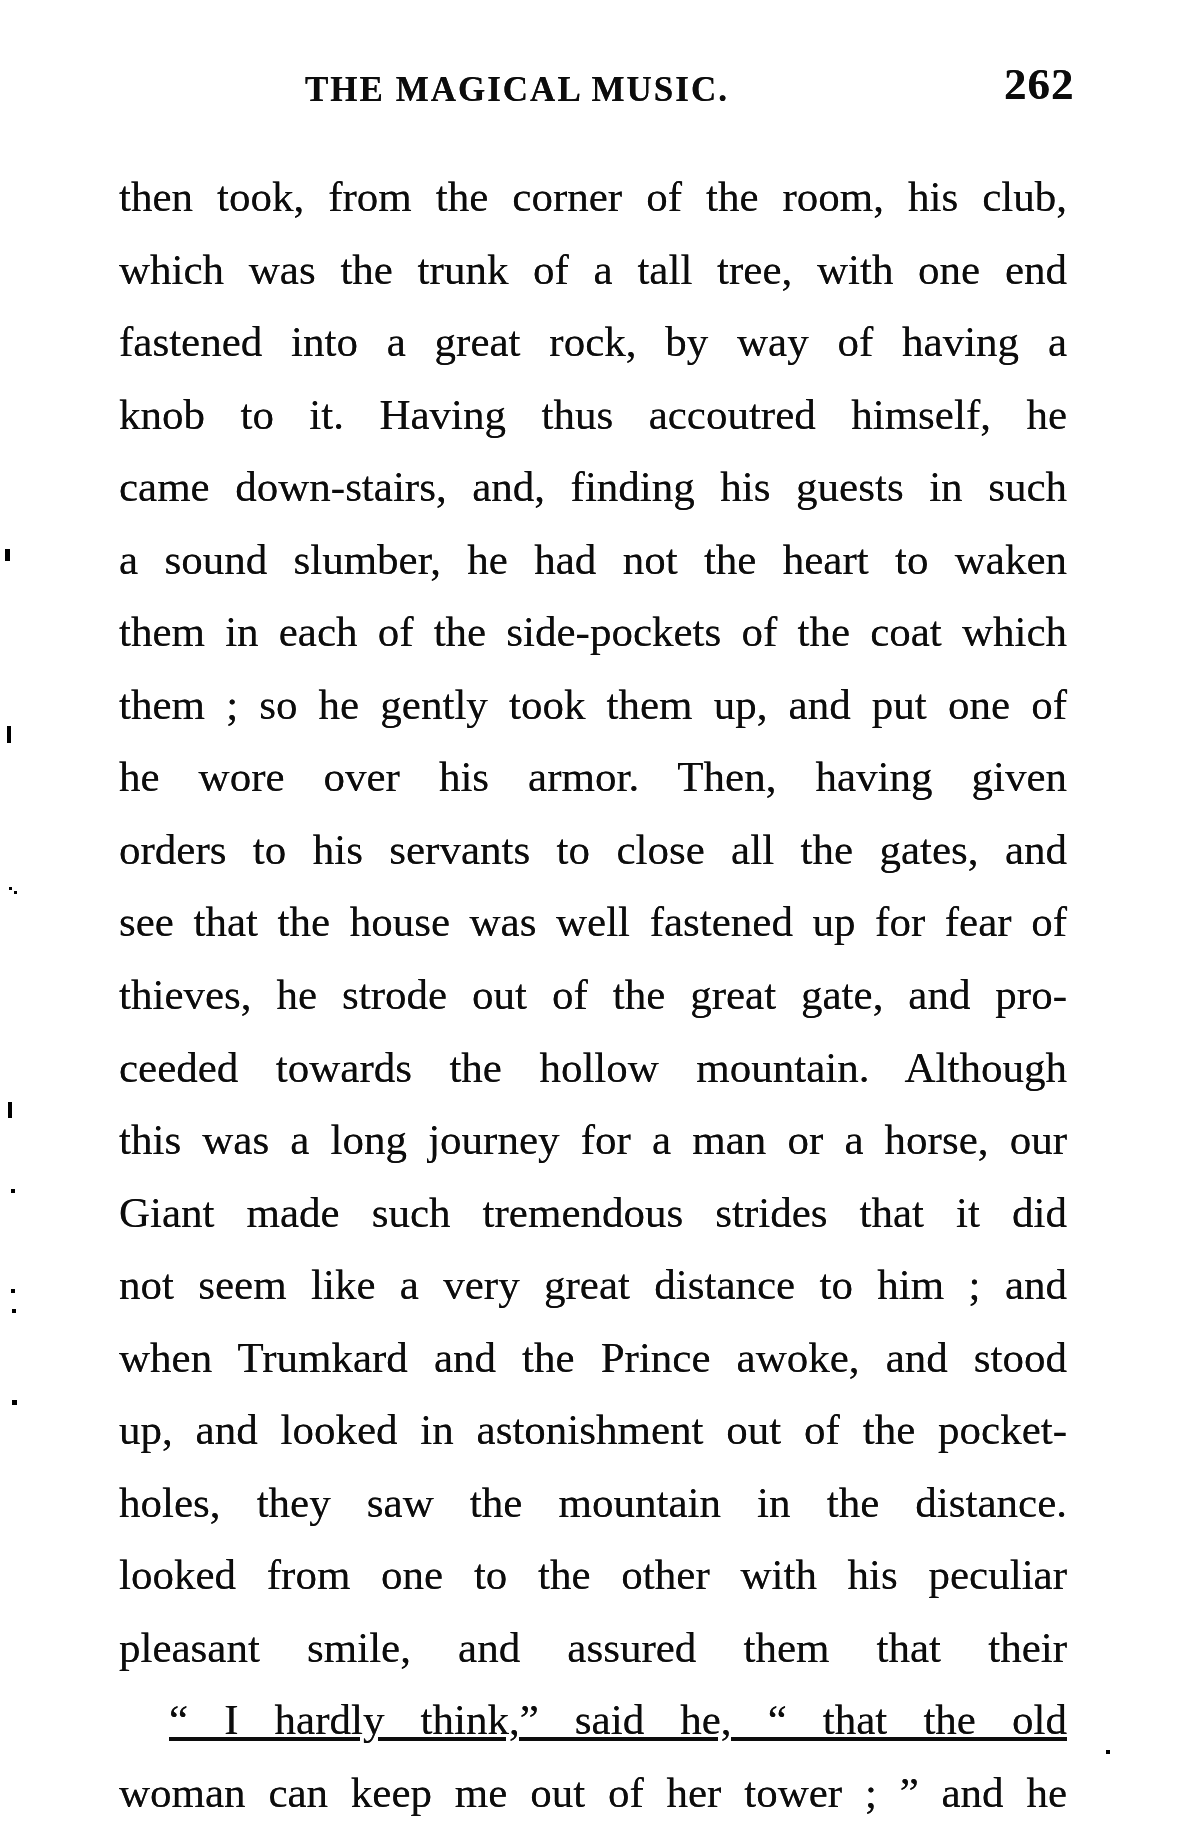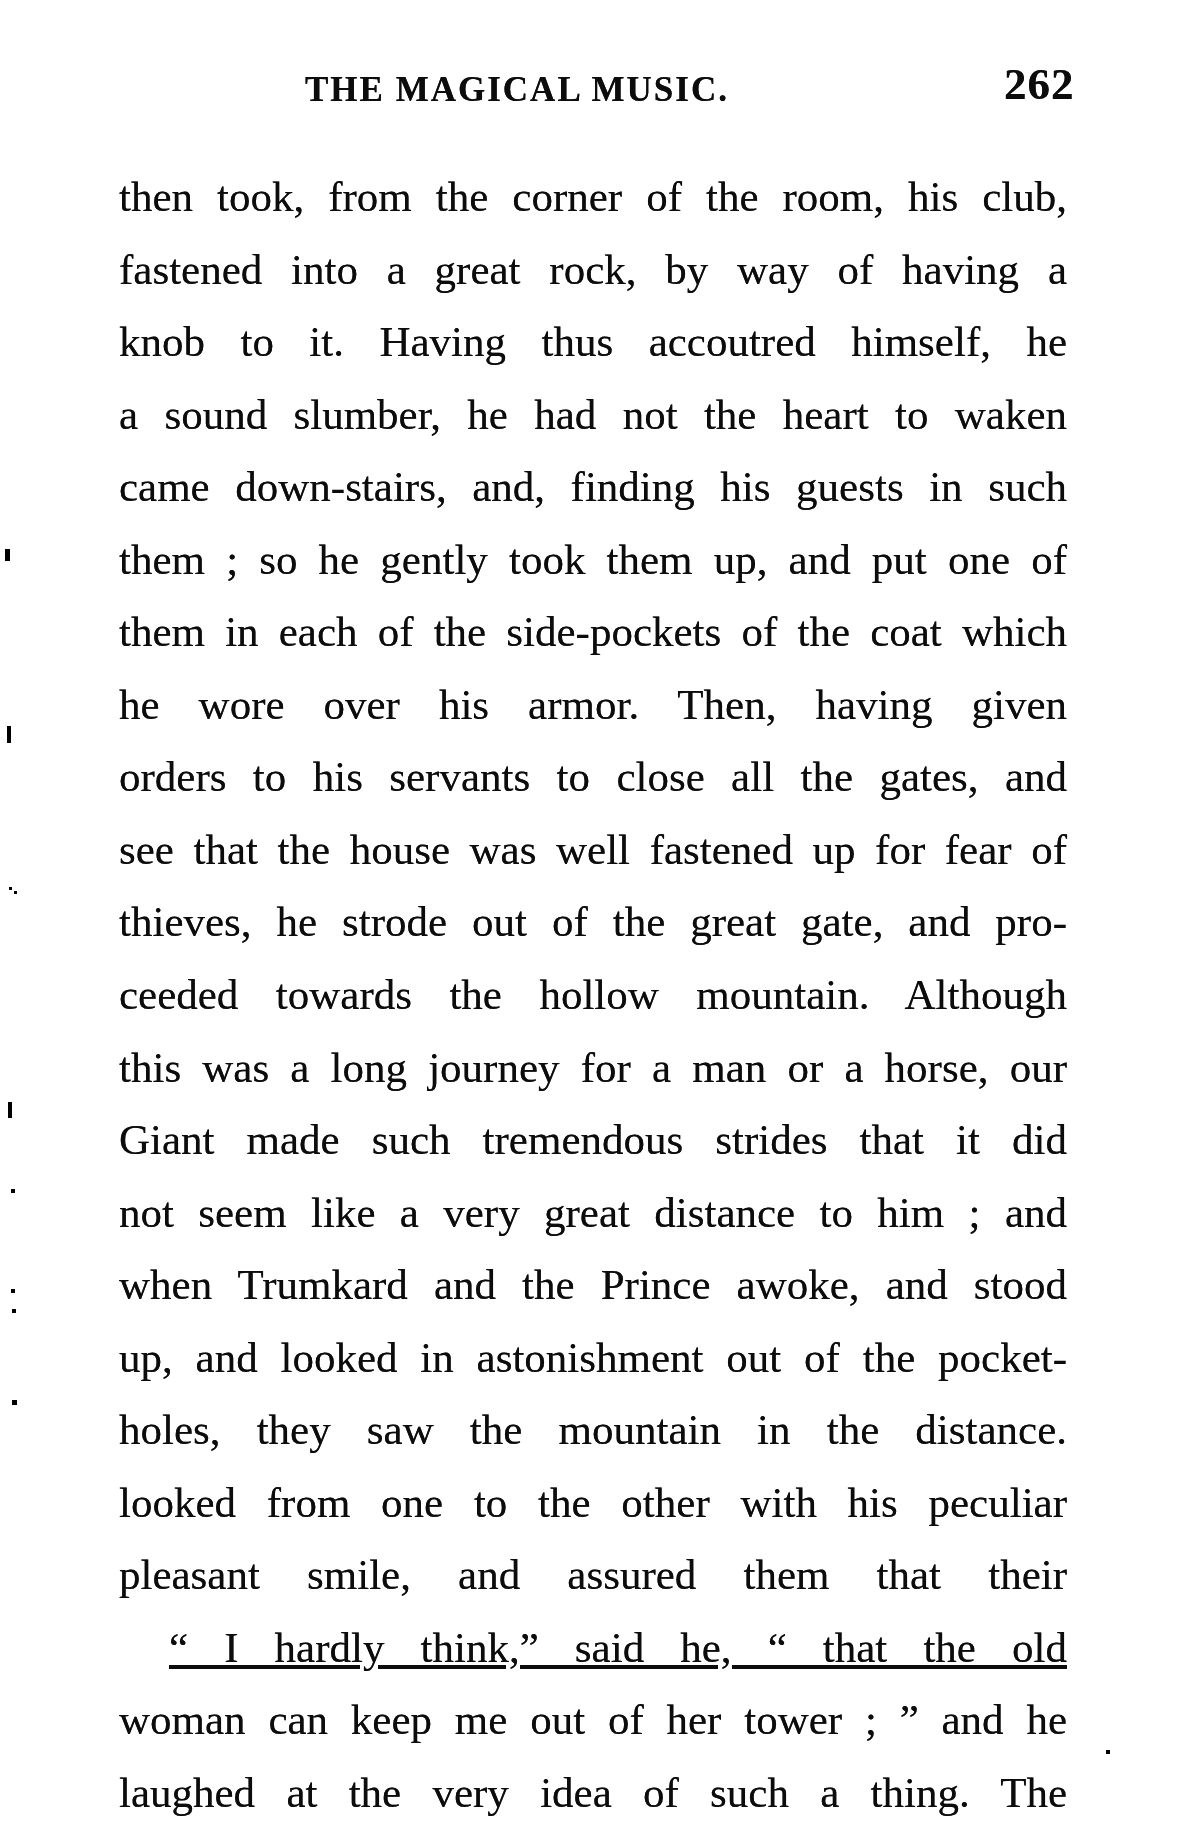--- a/index.html
+++ b/index.html
@@ -66,26 +66,27 @@
 <body>
 
 <div class="page">
 
   <div class="running-head">THE MAGICAL MUSIC.</div>
 
   <div class="page-num">262</div>
 
   <div class="textbody">
     <div class="ln">then took, from the corner of the room, his club,</div>
+    <div class="ln">which was the trunk of a tall tree, with one end</div>
     <div class="ln">fastened into a great rock, by way of having a</div>
     <div class="ln">knob to it.  Having thus accoutred himself, he</div>
+    <div class="ln">came down-stairs, and, finding his guests in such</div>
     <div class="ln">a sound slumber, he had not the heart to waken</div>
-    <div class="ln">came down-stairs, and, finding his guests in such</div>
+    <div class="ln">them in each of the side-pockets of the coat which</div>
     <div class="ln">them ; so he gently took them up, and put one of</div>
-    <div class="ln">them in each of the side-pockets of the coat which</div>
     <div class="ln">he wore over his armor.  Then, having given</div>
     <div class="ln">orders to his servants to close all the gates, and</div>
     <div class="ln">see that the house was well fastened up for fear of</div>
     <div class="ln">thieves, he strode out of the great gate, and pro-</div>
     <div class="ln">ceeded towards the hollow mountain.  Although</div>
     <div class="ln">this was a long journey for a man or a horse, our</div>
     <div class="ln">Giant made such tremendous strides that it did</div>
     <div class="ln">not seem like a very great distance to him ; and</div>
     <div class="ln">when Trumkard and the Prince awoke, and stood</div>
     <div class="ln">up, and looked in astonishment out of the pocket-</div>

